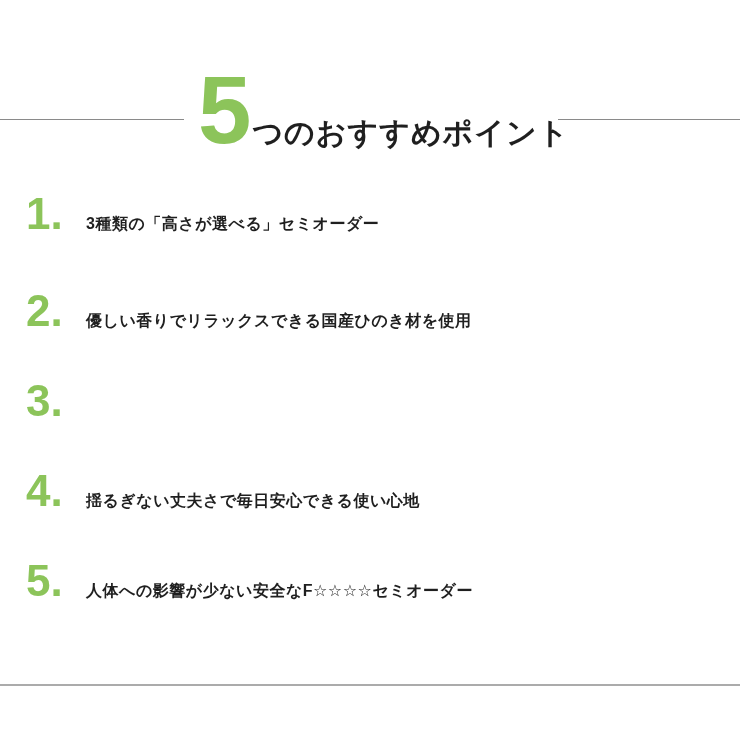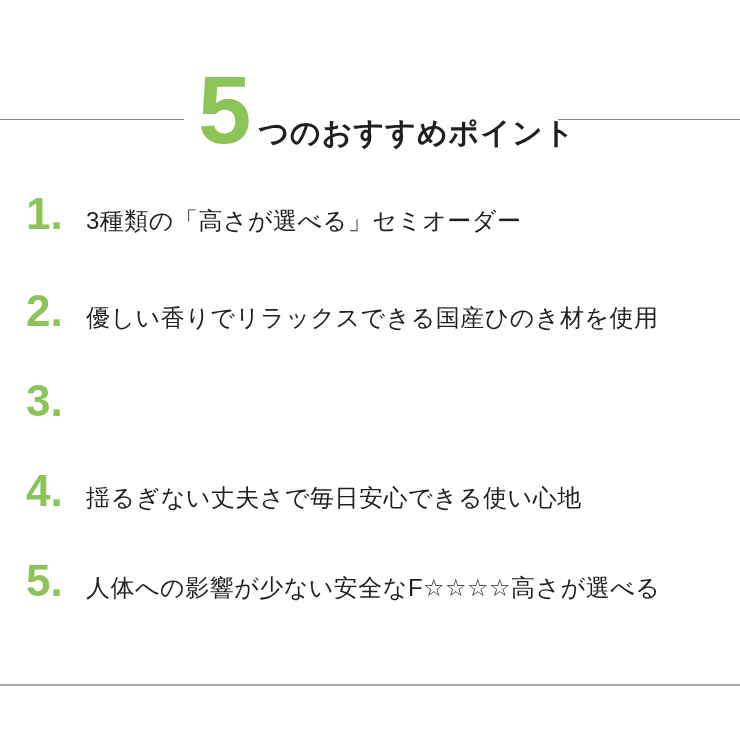--- a/index.html
+++ b/index.html
@@ -27,39 +27,39 @@
   .title-group{
     position:absolute;left:198px;top:62px;
     display:flex;align-items:baseline;white-space:nowrap;
   }
   .big-num{
     font-size:96px;line-height:1;font-weight:700;
     color:var(--accent);
   }
   .title-text{
     font-size:30px;line-height:1;font-weight:600;
-    color:var(--text);margin-left:7px;letter-spacing:1px;
+    color:var(--text);margin-left:1px;letter-spacing:1px;
   }
   
   .point-row{
     position:absolute;left:26px;right:10px;
     display:flex;align-items:baseline;white-space:nowrap;
   }
   .point-row.r1{top:192px;}
   .point-row.r2{top:289px;}
   .point-row.r3{top:379px;}
   .point-row.r4{top:469px;}
   .point-row.r5{top:559px;}
   .point-number{
     font-size:44px;line-height:1;font-weight:600;
     color:var(--accent);
     width:60px;flex-shrink:0;
   }
   .point-text{
-    font-size:24px;line-height:1;font-weight:400;
+    font-size:16px;line-height:1;font-weight:700;
     color:var(--text);letter-spacing:0.5px;
   }
   
   .bottom-divider{
     position:absolute;left:0;top:684px;width:100%;height:2px;
     background:var(--divider);
   }
 </style>
 </head>
 <body>
@@ -89,18 +89,18 @@
     <span class="point-number">3.</span>
   </div>
 
   <div class="point-row r4">
     <span class="point-number">4.</span>
     <span class="point-text">揺るぎない丈夫さで毎日安心できる使い心地</span>
   </div>
 
   <div class="point-row r5">
     <span class="point-number">5.</span>
-    <span class="point-text">人体への影響が少ない安全なF☆☆☆☆高さが選べる</span>
+    <span class="point-text">人体への影響が少ない安全なF☆☆☆☆セミオーダー</span>
   </div>
 
   <div class="bottom-divider"></div>
 
 </div>
 
 </body></html>

